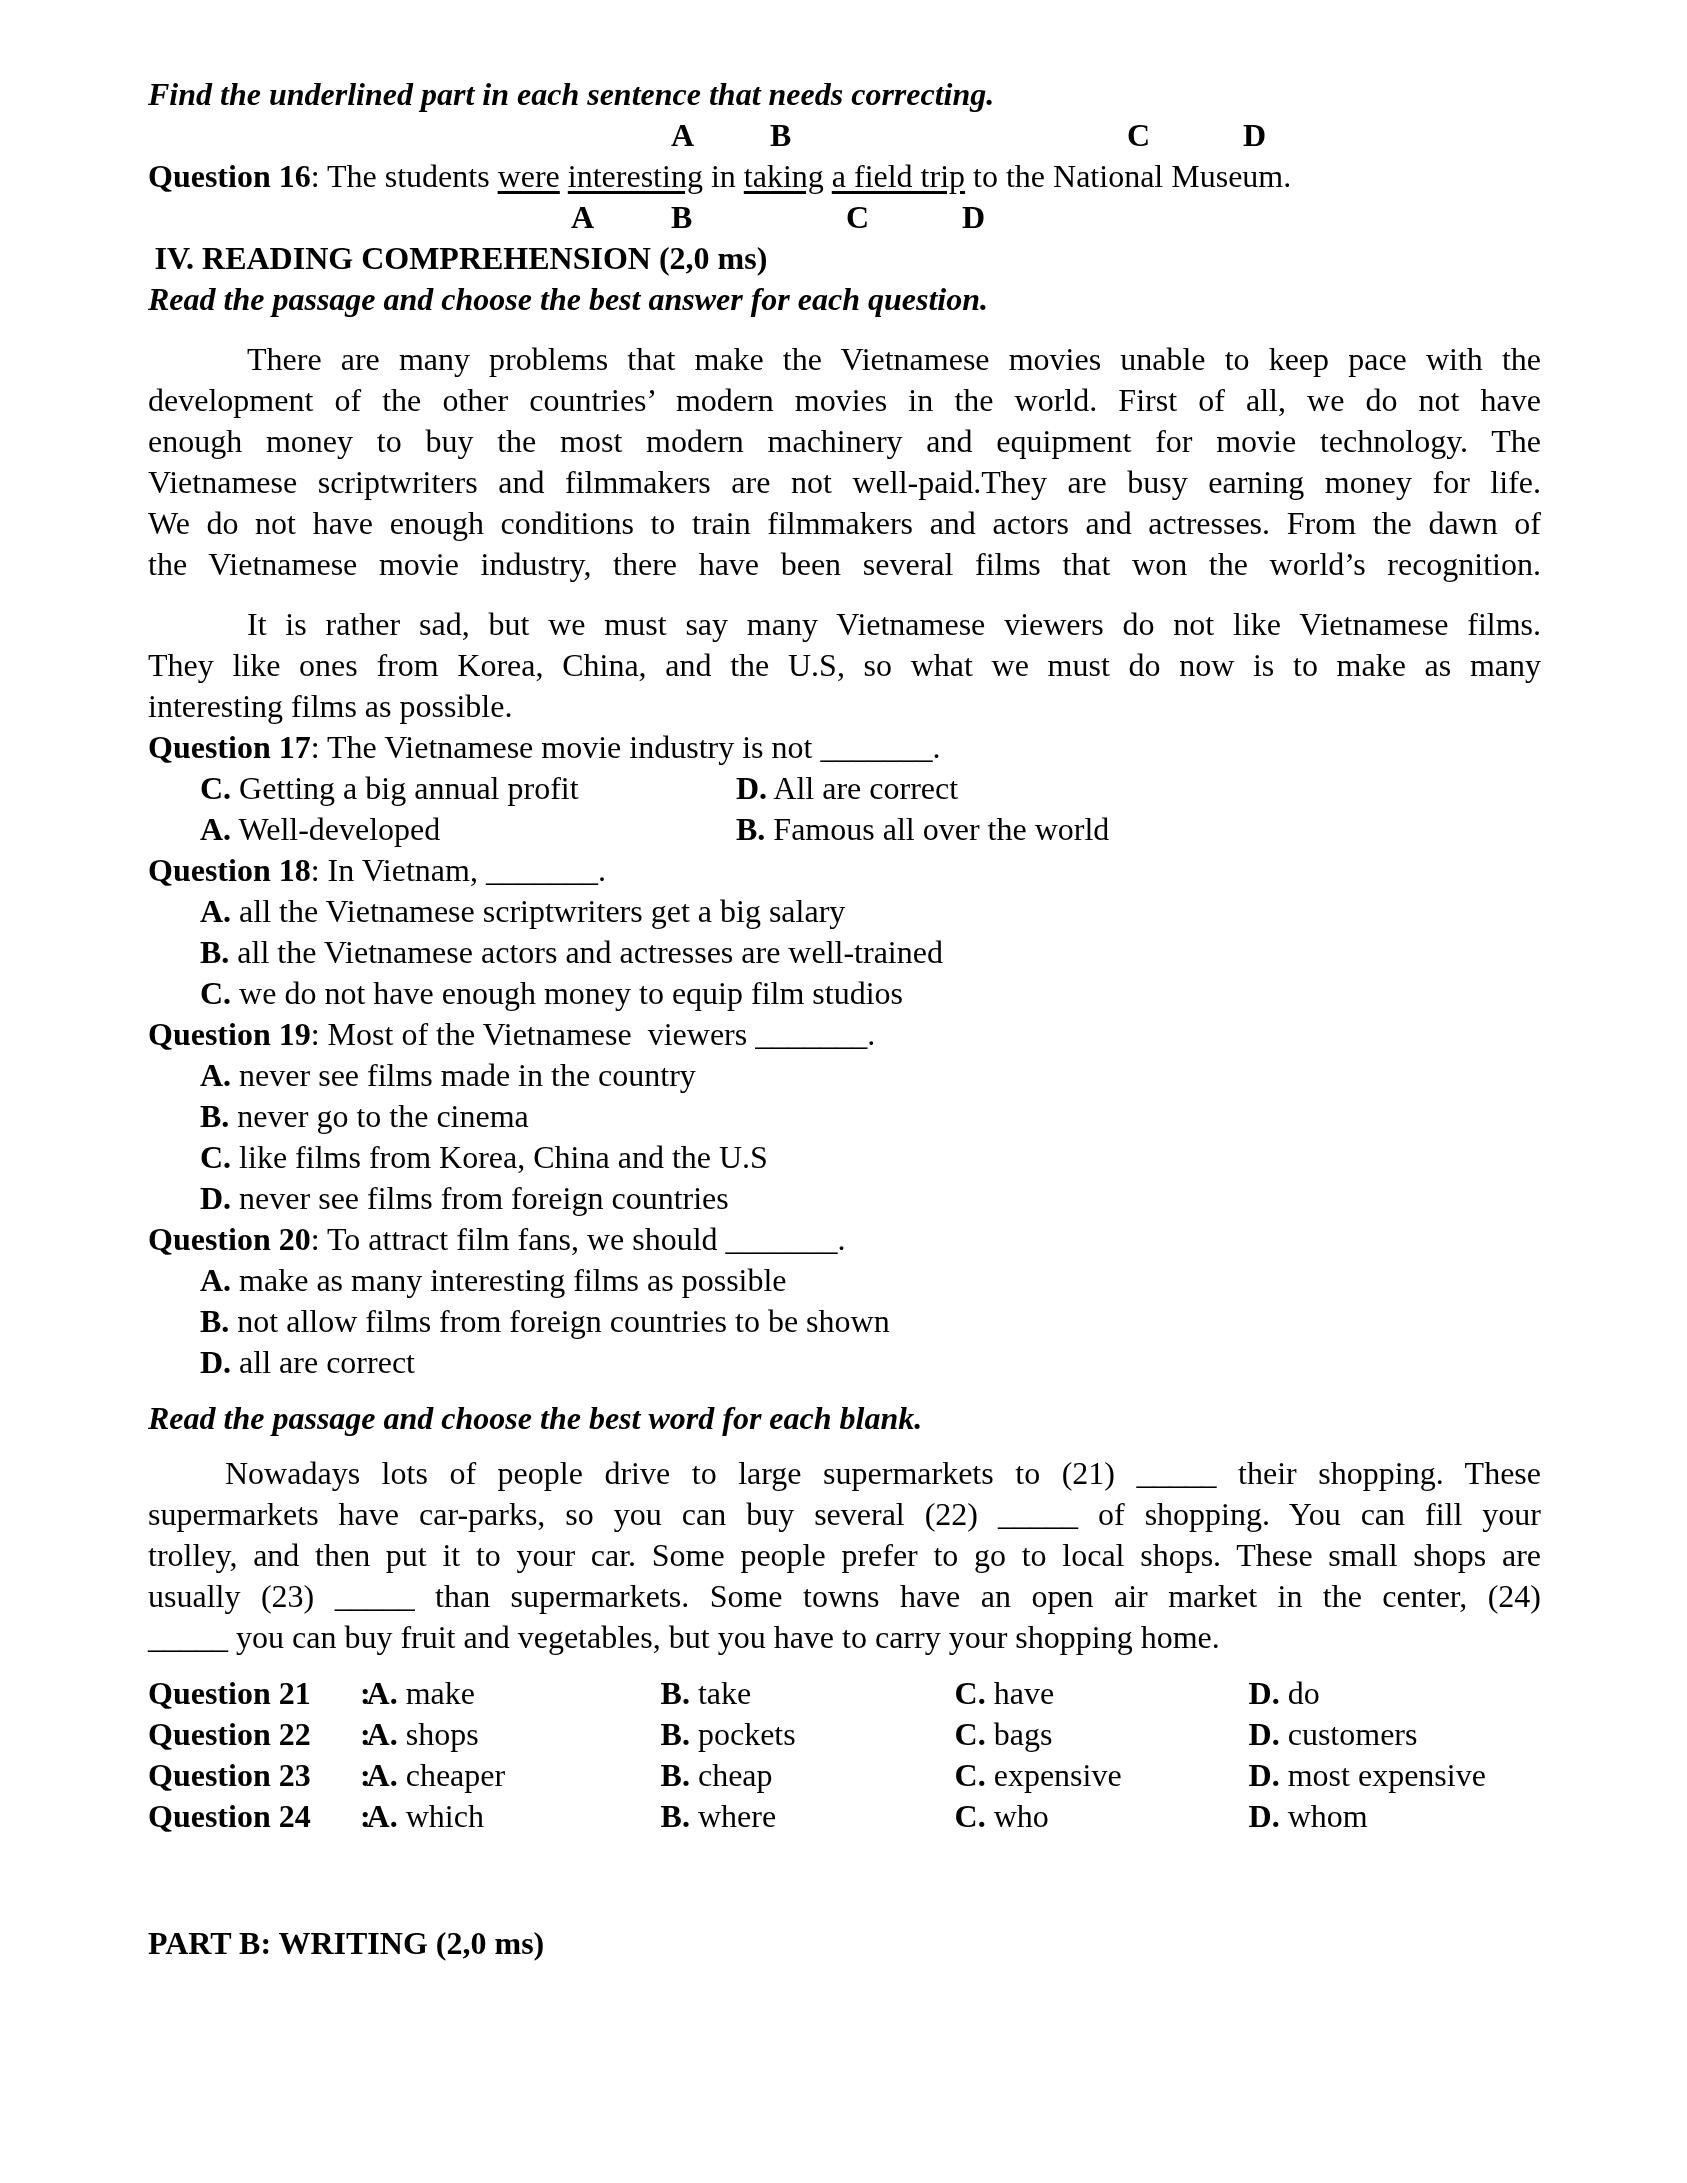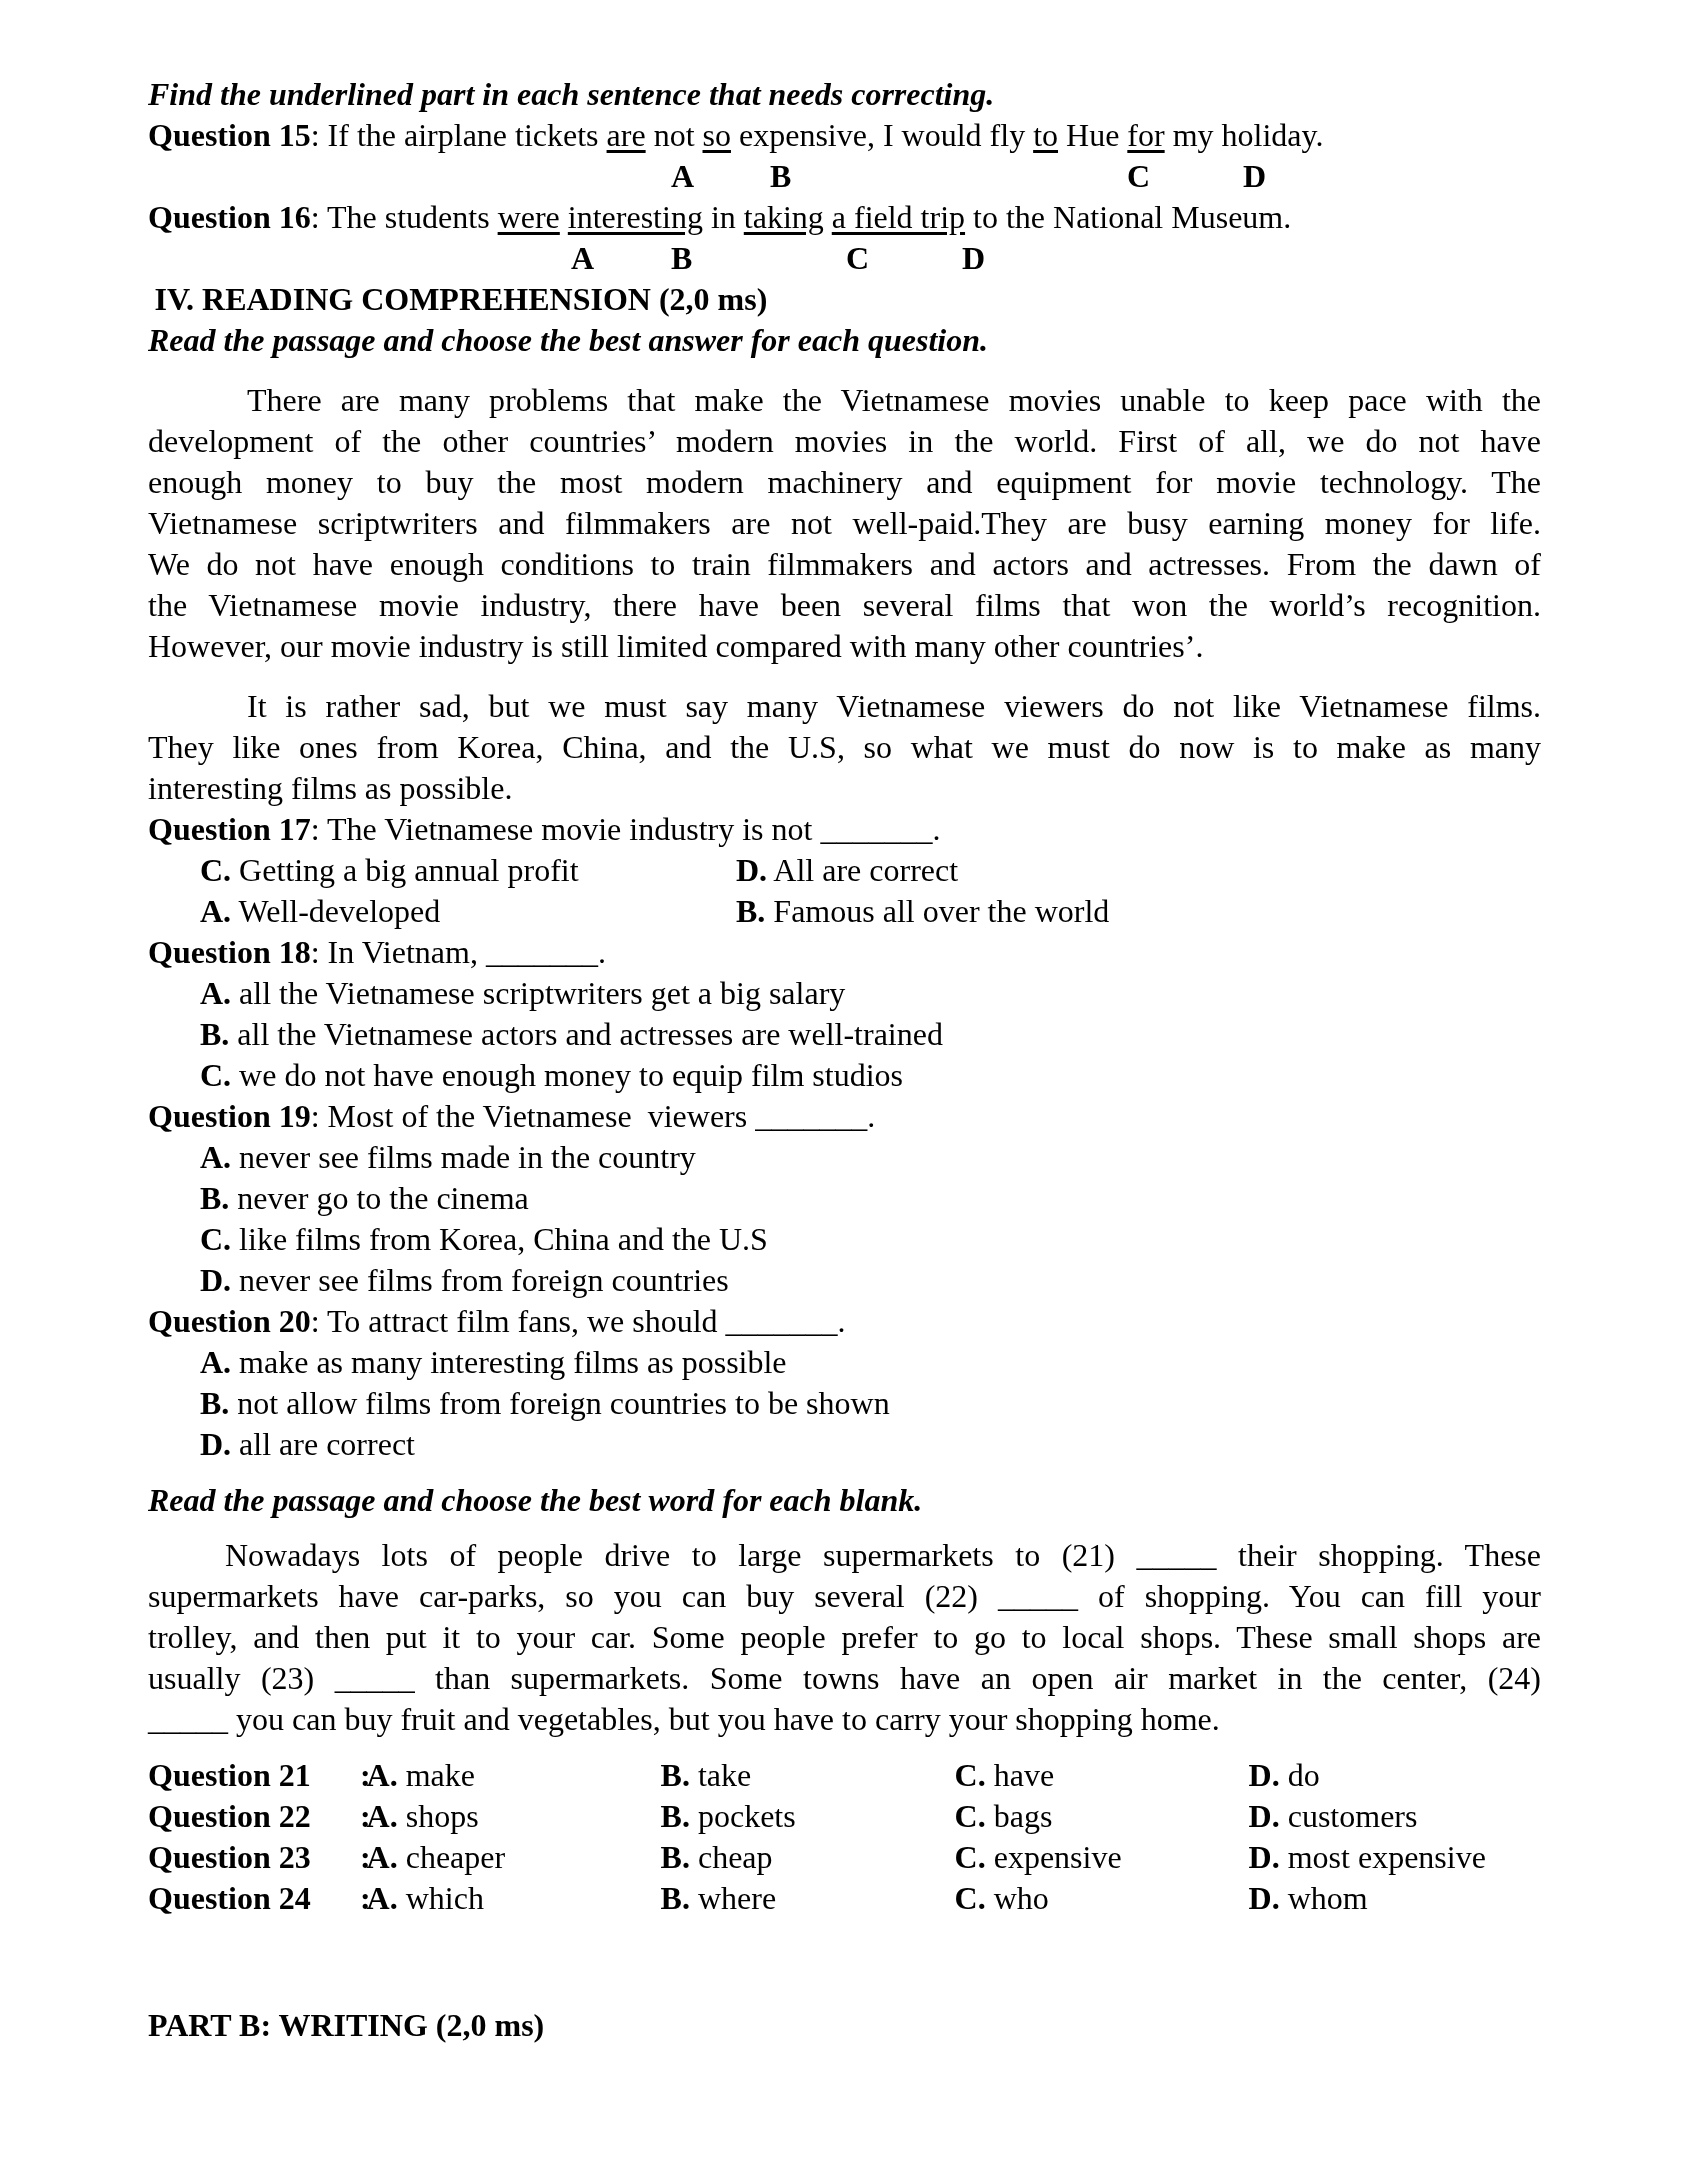--- a/index.html
+++ b/index.html
@@ -26,23 +26,20 @@
   .gap { height: 14.6px; }
   .gap2 { height: 86px; }
 </style>
 </head>
 <body>
 
 <div class="page">
 
   <div class="line bi">Find the underlined part in each sentence that needs correcting.</div>
 
-  <div class="line">
-    <span class="b">Question 15</span><span>: If the airplane tickets </span><u>are</u><span> not </span><u>so</u><span> expensive, I would fly </span><u>to</u><span> Hue </span><u>for</u><span> my holiday.</span>
-  </div>
   <div class="letters">
     <span style="left:523px">A</span>
     <span style="left:622px">B</span>
     <span style="left:979px">C</span>
     <span style="left:1095px">D</span>
   </div>
 
   <div class="line">
     <span class="b">Question 16</span><span>: The students </span><u>were</u><span> </span><u>interesting</u><span> in </span><u>taking</u><span> </span><u>a field trip</u><span> to the National Museum.</span>
   </div>
@@ -56,21 +53,20 @@
   <div class="line b" style="padding-left:6.6px">IV. READING COMPREHENSION (2,0 ms)</div>
   <div class="line bi">Read the passage and choose the best answer for each question.</div>
 
   <div>
     <div class="line just indent">There are many problems that make the Vietnamese movies unable to keep pace with the</div>
     <div class="line just">development of the other countries’ modern movies in the world. First of all, we do not have</div>
     <div class="line just">enough money to buy the most modern machinery and equipment for movie technology. The</div>
     <div class="line just">Vietnamese scriptwriters and filmmakers are not well-paid.They are busy earning money for life.</div>
     <div class="line just">We do not have enough conditions to train filmmakers and actors and actresses. From the dawn of</div>
     <div class="line just">the Vietnamese movie industry, there have been several films that won the world’s recognition.</div>
-    <div class="line just last">However, our movie industry is still limited compared with many other countries’.</div>
     <div class="line just indent">It is rather sad, but we must say many Vietnamese viewers do not like Vietnamese films.</div>
     <div class="line just">They like ones from Korea, China, and the U.S, so what we must do now is to make as many</div>
     <div class="line just last">interesting films as possible.</div>
   </div>
 
   <div class="line"><span class="b">Question 17</span><span>: The Vietnamese movie industry is not _______.</span></div>
   <div class="line grid2">
     <div class="c1"><span class="b">C.</span><span> Getting a big annual profit</span></div>
     <div><span class="b">D.</span><span> All are correct</span></div>
   </div>

